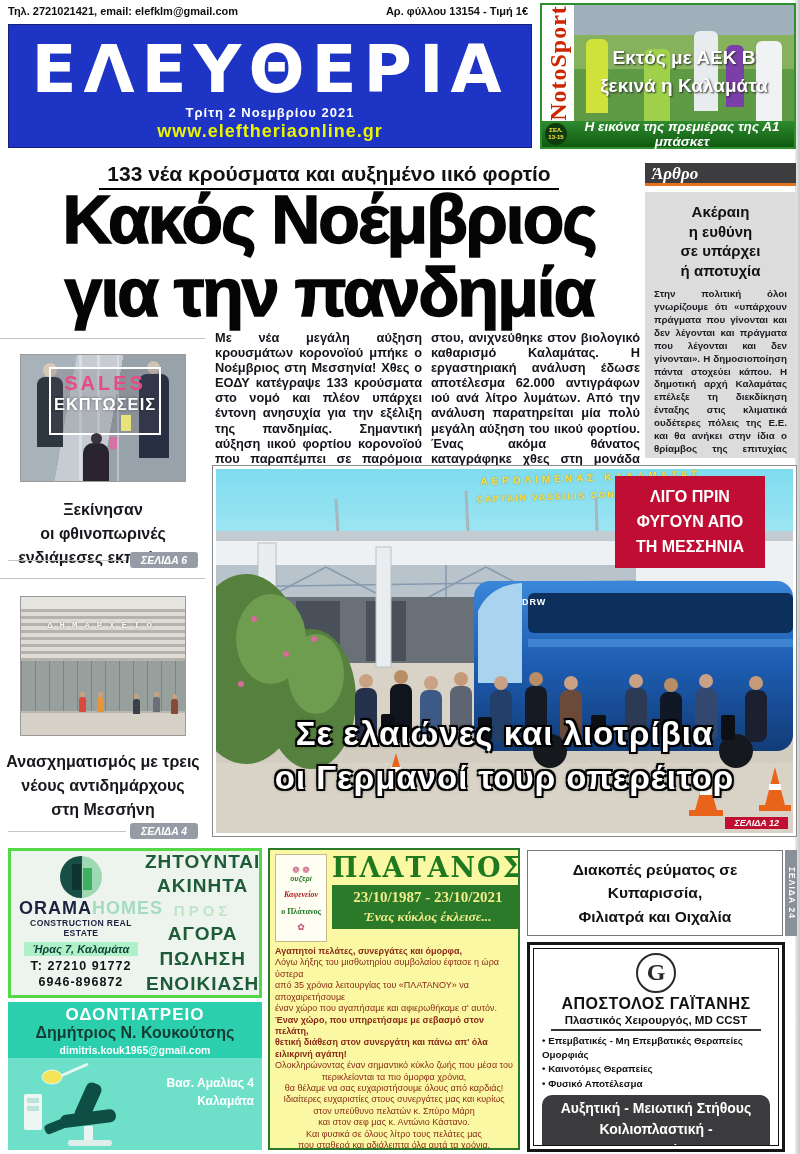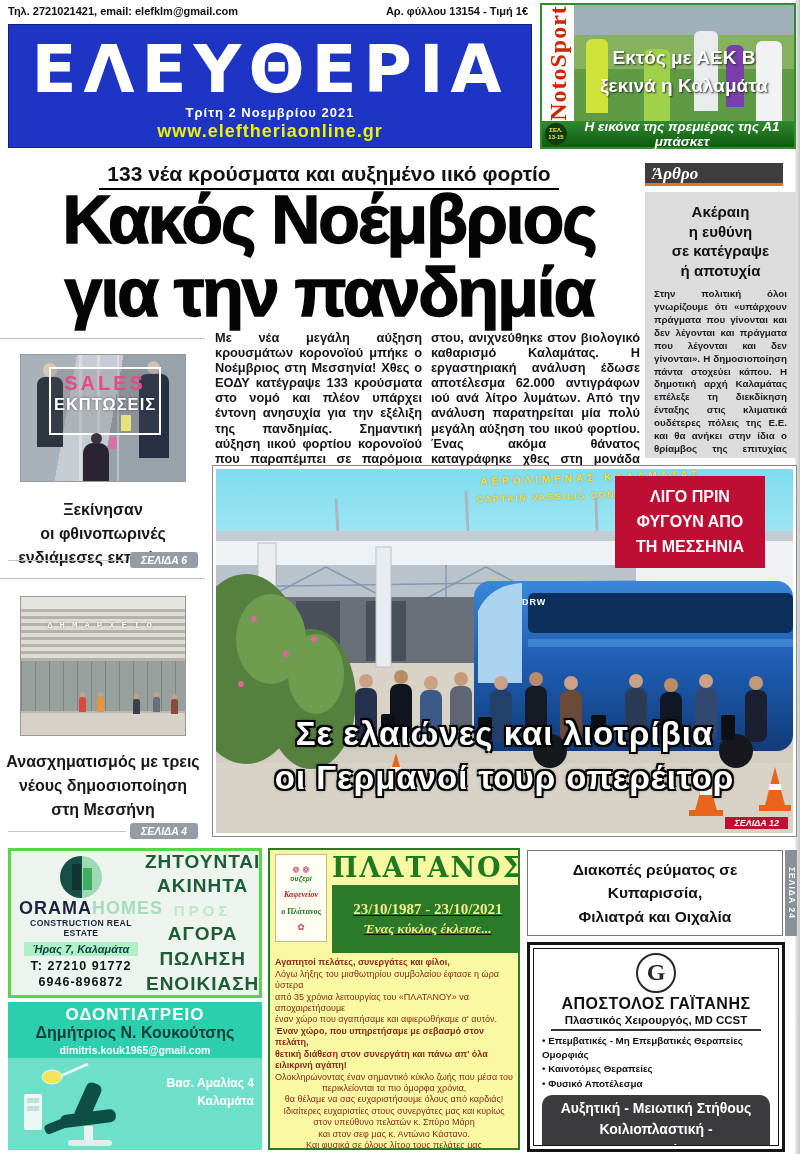--- a/index.html
+++ b/index.html
@@ -38,21 +38,21 @@
   
   #kicker-wrap{left:25px;top:162px;width:608px;text-align:center;}
   .kicker{display:inline-block;font-size:21px;font-weight:bold;border-bottom:2px solid #000;padding:0 8px 2px;}
   #headline{left:10px;top:183px;width:638px;text-align:center;font-weight:bold;color:#050505;
             font-size:68px;line-height:1.07;letter-spacing:-2px;-webkit-text-stroke:1.5px #050505;}
   .lead-col{font-size:12.8px;font-weight:bold;text-align:justify;line-height:1.18;color:#14141c;}
   #lead-col1{left:215px;top:330px;width:207px;}
   #lead-col2{left:431px;top:330px;width:209px;}
   .redsq{display:inline-block;width:9px;height:9px;background:#cc1122;margin:0 3px 0 6px;}
   
-  #arthro-head{left:645px;top:163px;width:138px;height:23px;background:#3d3d3f;color:#fff;
+  #arthro-head{left:645px;top:163px;width:151px;height:23px;background:#3d3d3f;color:#fff;
                font-family:"Liberation Serif",serif;font-style:italic;font-weight:bold;font-size:17px;
                padding-left:7px;box-sizing:border-box;border-bottom:3px solid #e4731f;line-height:21px;}
   #arthro-box{left:645px;top:192px;width:151px;height:266px;background:#dcdcdc;box-sizing:border-box;
               padding:10px 9px 6px;overflow:hidden;}
   .arthro-title{ text-align:center;font-weight:bold;font-size:15px;line-height:1.3;}
   .arthro-body{margin-top:8px;font-size:9.8px;font-weight:bold;text-align:justify;line-height:1.32;color:#1c1c22;}
   
   .hr-light{background:#c3c3c3;height:1px;}
   .sb-photo{border:1px solid #9a9a9a;box-sizing:border-box;overflow:hidden;background:#cfd3d6;}
   .sb-caption{text-align:center;font-weight:bold;font-size:16px;line-height:1.5;color:#17171d;}
@@ -133,21 +133,21 @@
   .pl-logo{width:52px;height:88px;background:#fffef2;border:1px solid #c9b98a;box-sizing:border-box;
            text-align:center;padding-top:4px;flex:none;}
   .pl-logo .l1{color:#2a7a2a;font-size:7px;font-style:italic;font-weight:bold;}
   .pl-logo .l2{color:#b02020;font-family:"Liberation Serif",serif;font-style:italic;font-size:8px;
                font-weight:bold;margin-top:8px;}
   .pl-logo .l3{color:#2a7a2a;font-family:"Liberation Serif",serif;font-size:8px;font-weight:bold;margin-top:8px;}
   .pl-logo .fl{color:#c04a78;font-size:9px;margin-top:6px;}
   .pl-right{flex:1;margin-left:5px;}
   .pl-title{text-align:center;color:#1f7a1f;font-family:"DejaVu Serif",serif;font-weight:bold;
             font-size:27px;letter-spacing:2px;line-height:1.05;}
-  .pl-greenbox{margin-top:3px;background:#2a7a2a;padding:16px 2px;text-align:center;text-decoration:underline;}
+  .pl-greenbox{margin-top:3px;background:#2a7a2a;padding:4px 2px;text-align:center;}
   .pl-dates{color:#f2ec88;font-family:"Liberation Serif",serif;font-weight:bold;font-size:15px;}
   .pl-sub{color:#f2ec88;font-family:"Liberation Serif",serif;font-weight:bold;font-style:italic;
           font-size:13.5px;margin-top:3px;}
   .pl-body{margin-top:4px;color:#8a2a16;font-size:9px;line-height:1.27;}
   .pl-l{text-align:left;} .pl-c{text-align:center;} .pl-b{font-weight:bold;}
   
   #powercut{left:527px;top:850px;width:256px;height:86px;border:1px solid #777;background:#fff;
             box-sizing:border-box;display:flex;flex-direction:column;align-items:center;justify-content:center;
             text-align:center;font-weight:bold;font-size:15.5px;line-height:1.5;}
   #powercut-badge{left:785px;top:850px;width:12px;height:86px;background:#8a9098;color:#fff;
@@ -214,21 +214,21 @@
   <div class="abs lead-col" id="lead-col1">Με νέα μεγάλη αύξηση κρουσμάτων κορονοϊού μπήκε ο Νοέμβριος στη Μεσσηνία! Χθες ο ΕΟΔΥ κατέγραψε 133 κρούσματα στο νομό και πλέον υπάρχει έντονη ανησυχία για την εξέλιξη της πανδημίας. Σημαντική αύξηση ιικού φορτίου κορονοϊού που παραπέμπει σε παρόμοια εικόνα με τη δραματική περίοδο εκτόξευσης κρουσμάτων στα τέλη Αυγού-</div>
   <div class="abs lead-col" id="lead-col2">
     <span>στου, ανιχνεύθηκε στον βιολογικό καθαρισμό Καλαμάτας. Η εργαστηριακή ανάλυση έδωσε αποτέλεσμα 62.000 αντιγράφων ιού ανά λίτρο λυμάτων. Από την ανάλυση παρατηρείται μία πολύ μεγάλη αύξηση του ιικού φορτίου. Ένας ακόμα θάνατος καταγράφηκε χθες στη μονάδα Covid του Νοσοκομείου Καλαμάτας όπου νοσηλεύονται 51 ασθενείς.</span><span class="redsq"></span><b>ΣΕΛ. 5</b>
   </div>
 
   <div class="abs" id="arthro-head">Άρθρο</div>
   <div class="abs" id="arthro-box">
     <div class="arthro-title">
       <div>Ακέραιη</div>
       <div>η ευθύνη</div>
-      <div>σε κατέγραψε</div>
+      <div>σε υπάρχει</div>
       <div>ή αποτυχία</div>
     </div>
     <div class="arthro-body">Στην πολιτική όλοι γνωρίζουμε ότι «υπάρχουν πράγματα που γίνονται και δεν λέγονται και πράγματα που λέγονται και δεν γίνονται». Η δημοσιοποίηση πάντα στοχεύει κάπου. Η δημοτική αρχή Καλαμάτας επέλεξε τη διεκδίκηση ένταξης στις κλιματικά ουδέτερες πόλεις της Ε.Ε. και θα ανήκει στην ίδια ο θρίαμβος της επιτυχίας αλλά και το βάρος της αποτυχίας.</div>
 
   </div>
 
   <div class="abs hr-light" style="left:0;top:338px;width:205px;"></div>
 
   <div class="abs sb-photo" style="left:20px;top:354px;width:166px;height:128px;">
     <div id="shop-scene">
@@ -266,21 +266,21 @@
       <div class="pave"></div>
       <div class="fig" style="left:58px;top:100px;background:#d84a3a;"></div>
       <div class="fig" style="left:76px;top:100px;background:#e8953a;"></div>
       <div class="fig" style="left:112px;top:102px;background:#3a3f4a;"></div>
       <div class="fig" style="left:132px;top:100px;background:#6b6f78;"></div>
       <div class="fig" style="left:150px;top:102px;background:#8a4a3a;"></div>
     </div>
   </div>
   <div class="abs sb-caption" style="left:4px;top:750px;width:198px;">
     <div>Ανασχηματισμός με τρεις</div>
-    <div>νέους δημοσιοποίηση</div>
+    <div>νέους αντιδημάρχους</div>
     <div>στη Μεσσήνη</div>
   </div>
   <div class="abs hr-light" style="left:8px;top:831px;width:118px;"></div>
   <div class="abs pageref-badge" style="left:130px;top:823px;">ΣΕΛΙΔΑ 4</div>
 
   <div class="abs" id="airport">
     <div id="airport-scene">
       <svg viewBox="0 0 577 364" width="577" height="364">
         <defs>
           <linearGradient id="sky" x1="0" y1="0" x2="0" y2="1">
@@ -457,21 +457,21 @@
       </div>
       <div class="pl-right">
         <div class="pl-title">ΠΛΑΤΑΝΟΣ</div>
         <div class="pl-greenbox">
           <div class="pl-dates">23/10/1987 - 23/10/2021</div>
           <div class="pl-sub">Ένας κύκλος έκλεισε...</div>
         </div>
       </div>
     </div>
     <div class="pl-body">
-      <div class="pl-l pl-b">Αγαπητοί πελάτες, συνεργάτες και φίλοι,</div>
+      <div class="pl-l pl-b">Αγαπητοί πελάτες, συνεργάτες και όμορφα,</div>
       <div class="pl-l">Λόγω λήξης του μισθωτηρίου συμβολαίου έφτασε η ώρα ύστερα</div>
       <div class="pl-l">από 35 χρόνια λειτουργίας του «ΠΛΑΤΑΝΟΥ» να αποχαιρετήσουμε</div>
       <div class="pl-l">έναν χώρο που αγαπήσαμε και αφιερωθήκαμε σ' αυτόν.</div>
       <div class="pl-l pl-b">Έναν χώρο, που υπηρετήσαμε με σεβασμό στον πελάτη,</div>
       <div class="pl-l pl-b">θετική διάθεση στον συνεργάτη και πάνω απ' όλα ειλικρινή αγάπη!</div>
       <div class="pl-c">Ολοκληρώνοντας έναν σημαντικό κύκλο ζωής που μέσα του</div>
       <div class="pl-c">περικλείονται τα πιο όμορφα χρόνια,</div>
       <div class="pl-c">θα θέλαμε να σας ευχαριστήσουμε όλους από καρδιάς!</div>
       <div class="pl-c">Ιδιαίτερες ευχαριστίες στους συνεργάτες μας και κυρίως</div>
       <div class="pl-c">στον υπεύθυνο πελατών κ. Σπύρο Μάρη</div>

